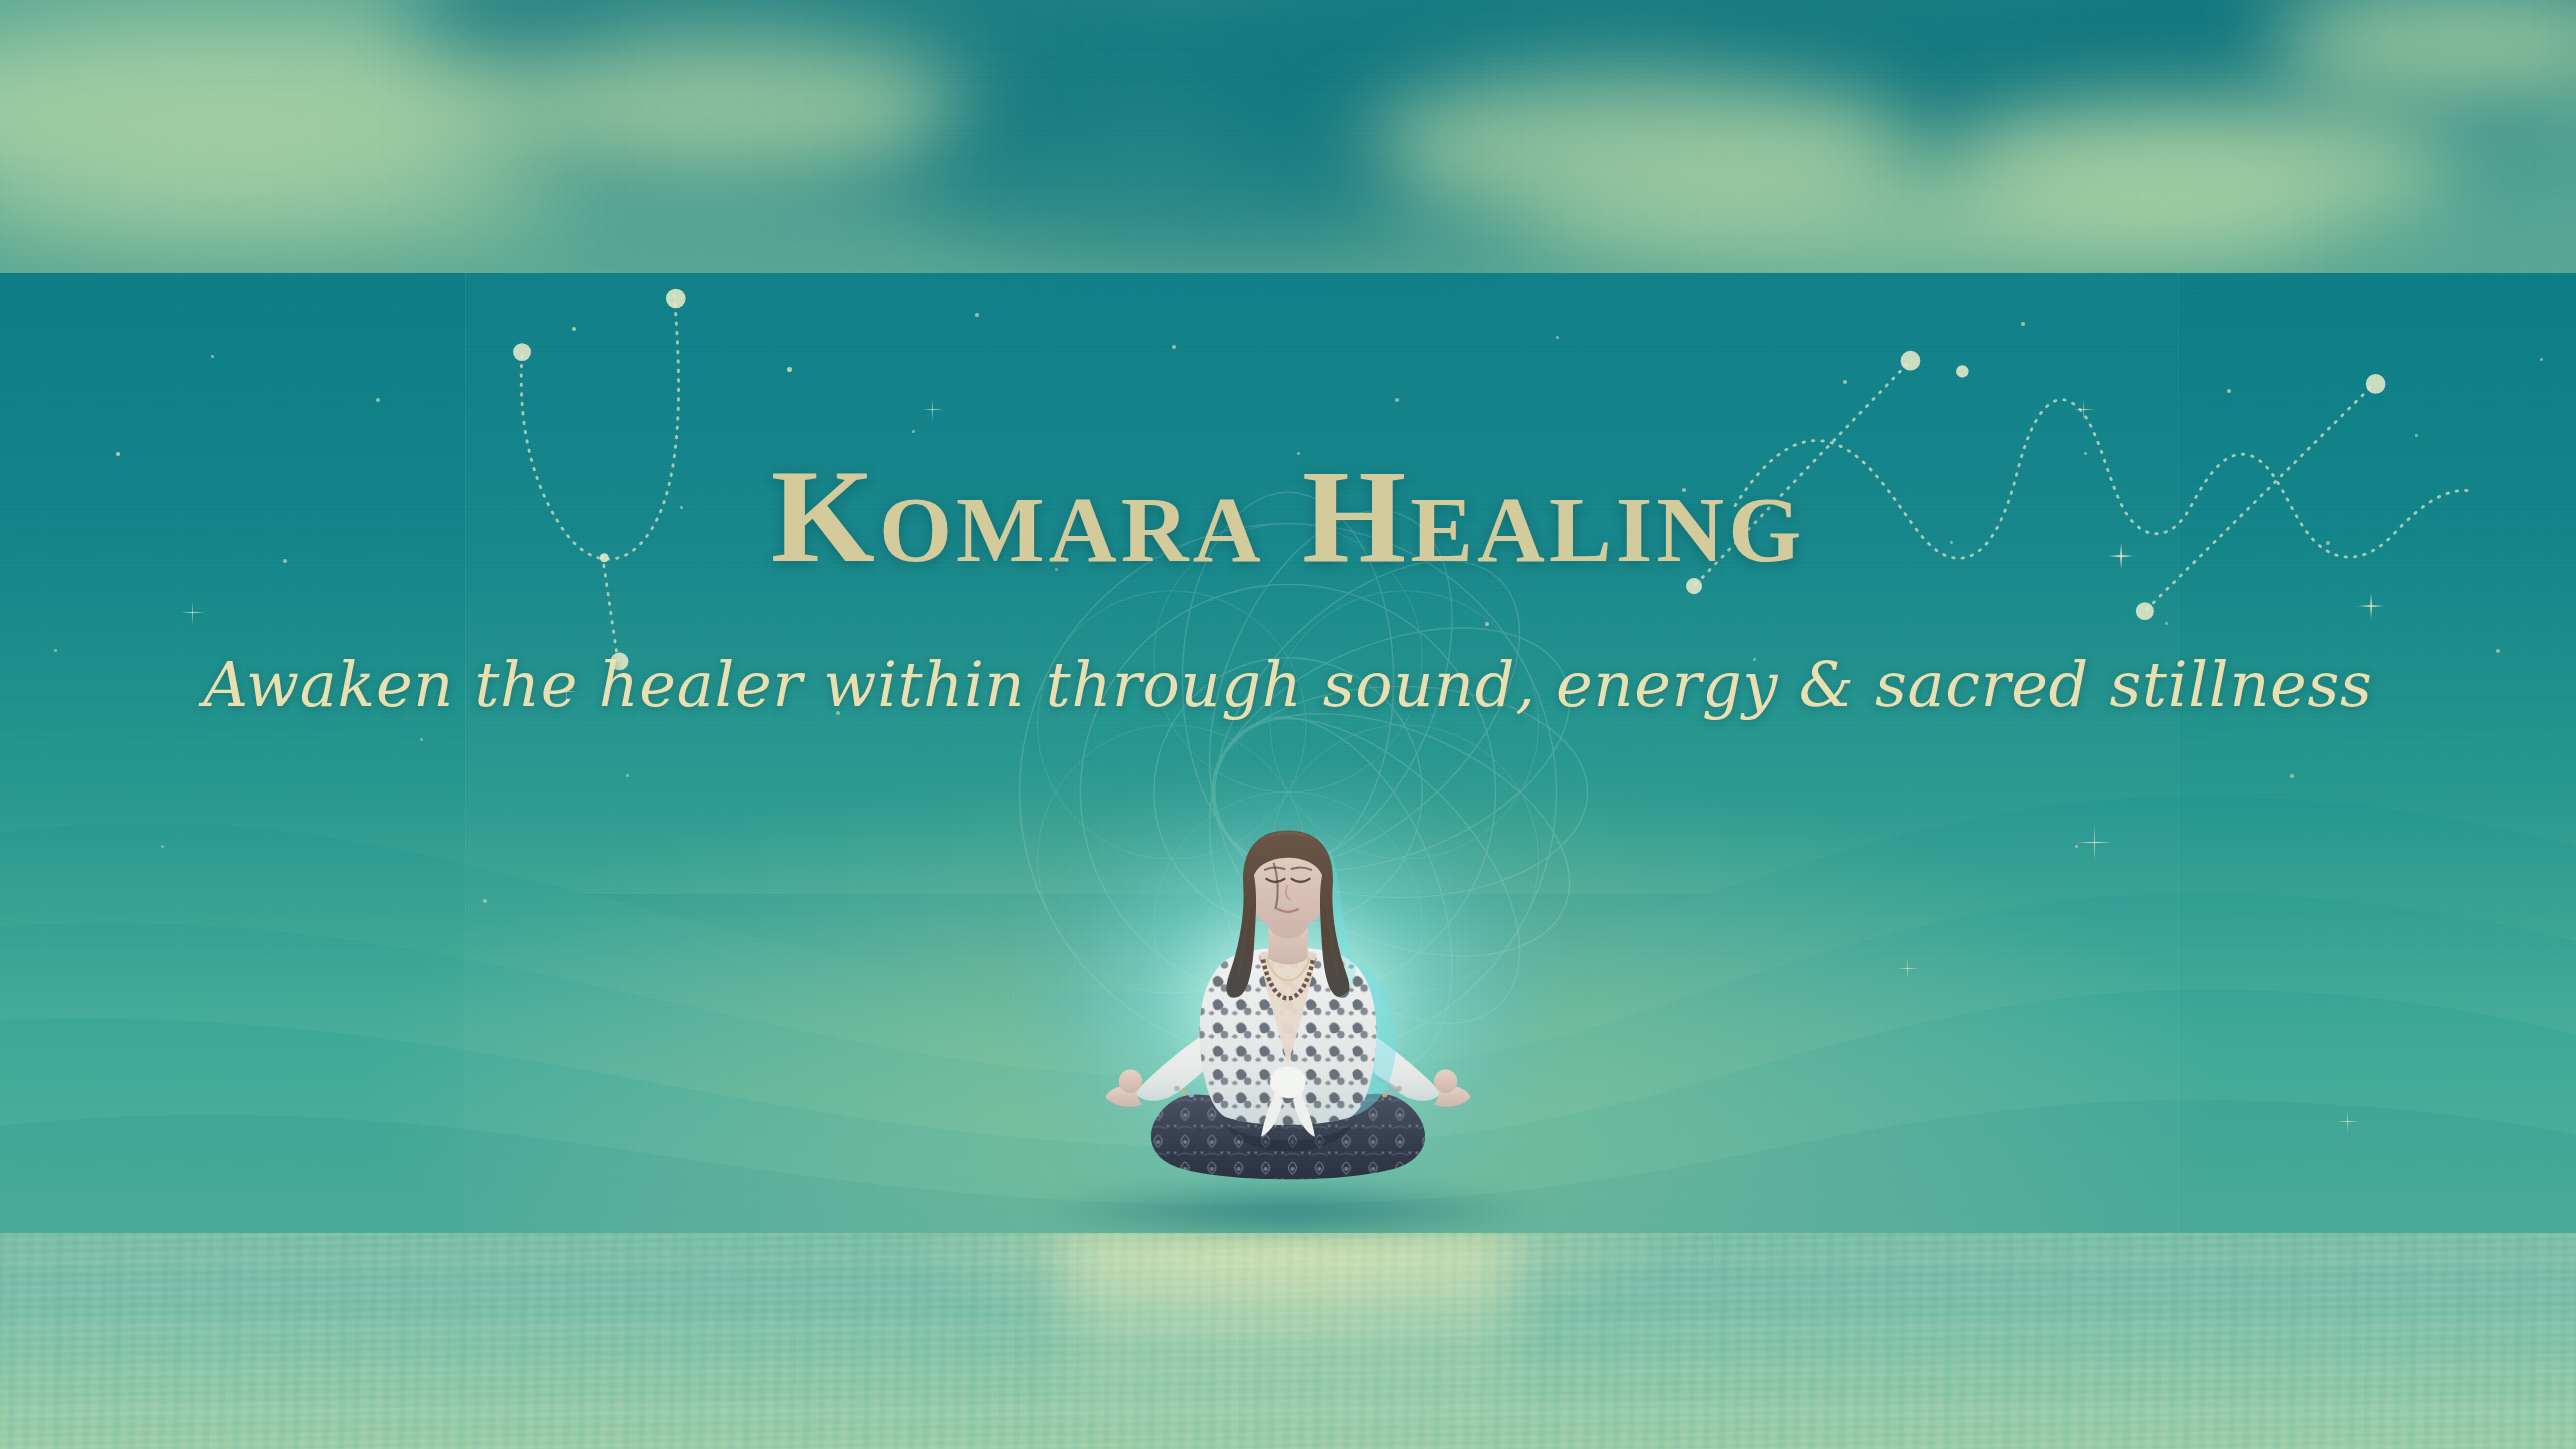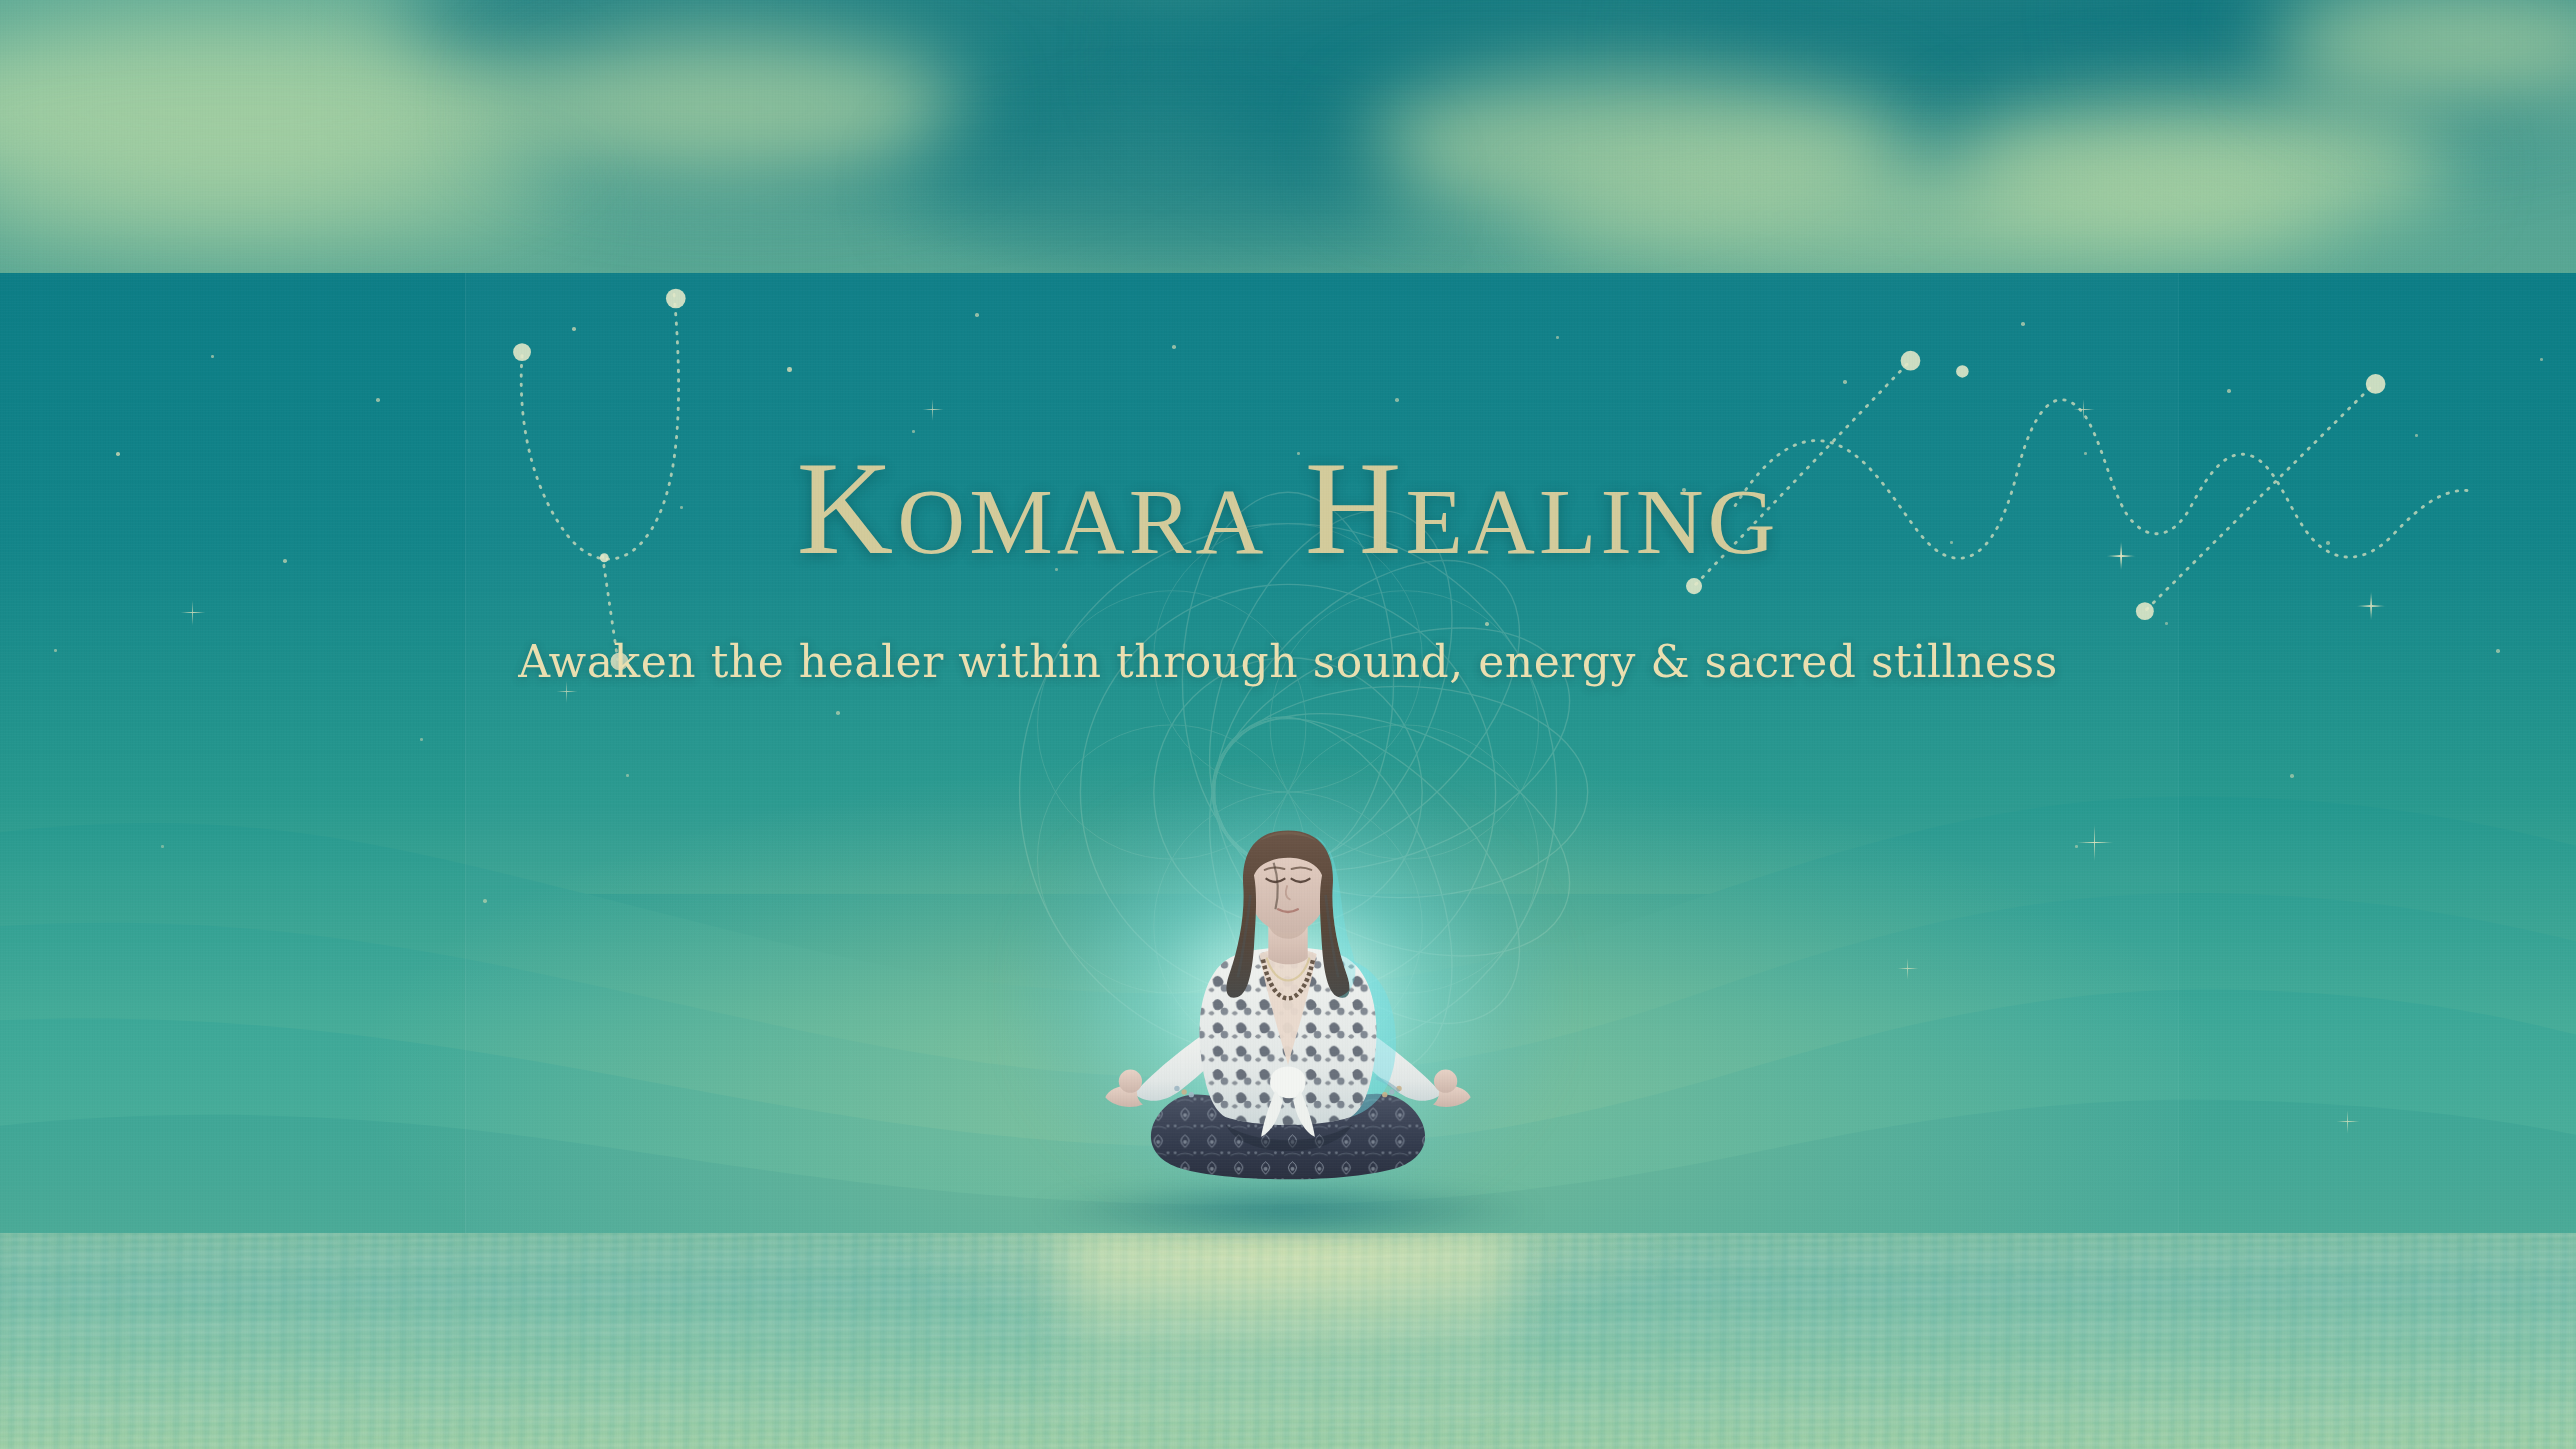--- a/index.html
+++ b/index.html
@@ -119,34 +119,35 @@
   .cpath{fill:none;stroke:#dfe4c2;stroke-width:3.2;stroke-linecap:round;
          stroke-dasharray:1.6 9;opacity:.72;}
   .cnode{fill:#e6e9c9;opacity:.88;}
 
   
   .titleblock{
     position:absolute;left:0;top:0;width:2576px;
     text-align:center;
   }
   .title{
-    margin:0;
+    margin:8px;
     font-family:"Liberation Serif", "DejaVu Serif", serif;
     font-size:134px;
     line-height:1;
     letter-spacing:.030em;
     font-variant:small-caps;
-    font-weight:400;
+    font-weight:700;
     color:#d3cb9b;
     text-shadow:0 2.7px 12.5px rgba(0,50,55,.33);
   }
   .subtitle{
-    margin:4px;
+    margin:18px;
     font-family:"DejaVu Serif", serif;
-    font-size:44px;
+    font-style:italic;
+    font-size:62px;
     line-height:1;
     letter-spacing:.012em;
     color:#eadfb0;
     text-shadow:0 1.8px 9px rgba(0,50,55,.30);
     white-space:nowrap;
   }
 
   
   .aura{
     position:absolute;left:50%;top:787px;transform:translateX(-50%);

